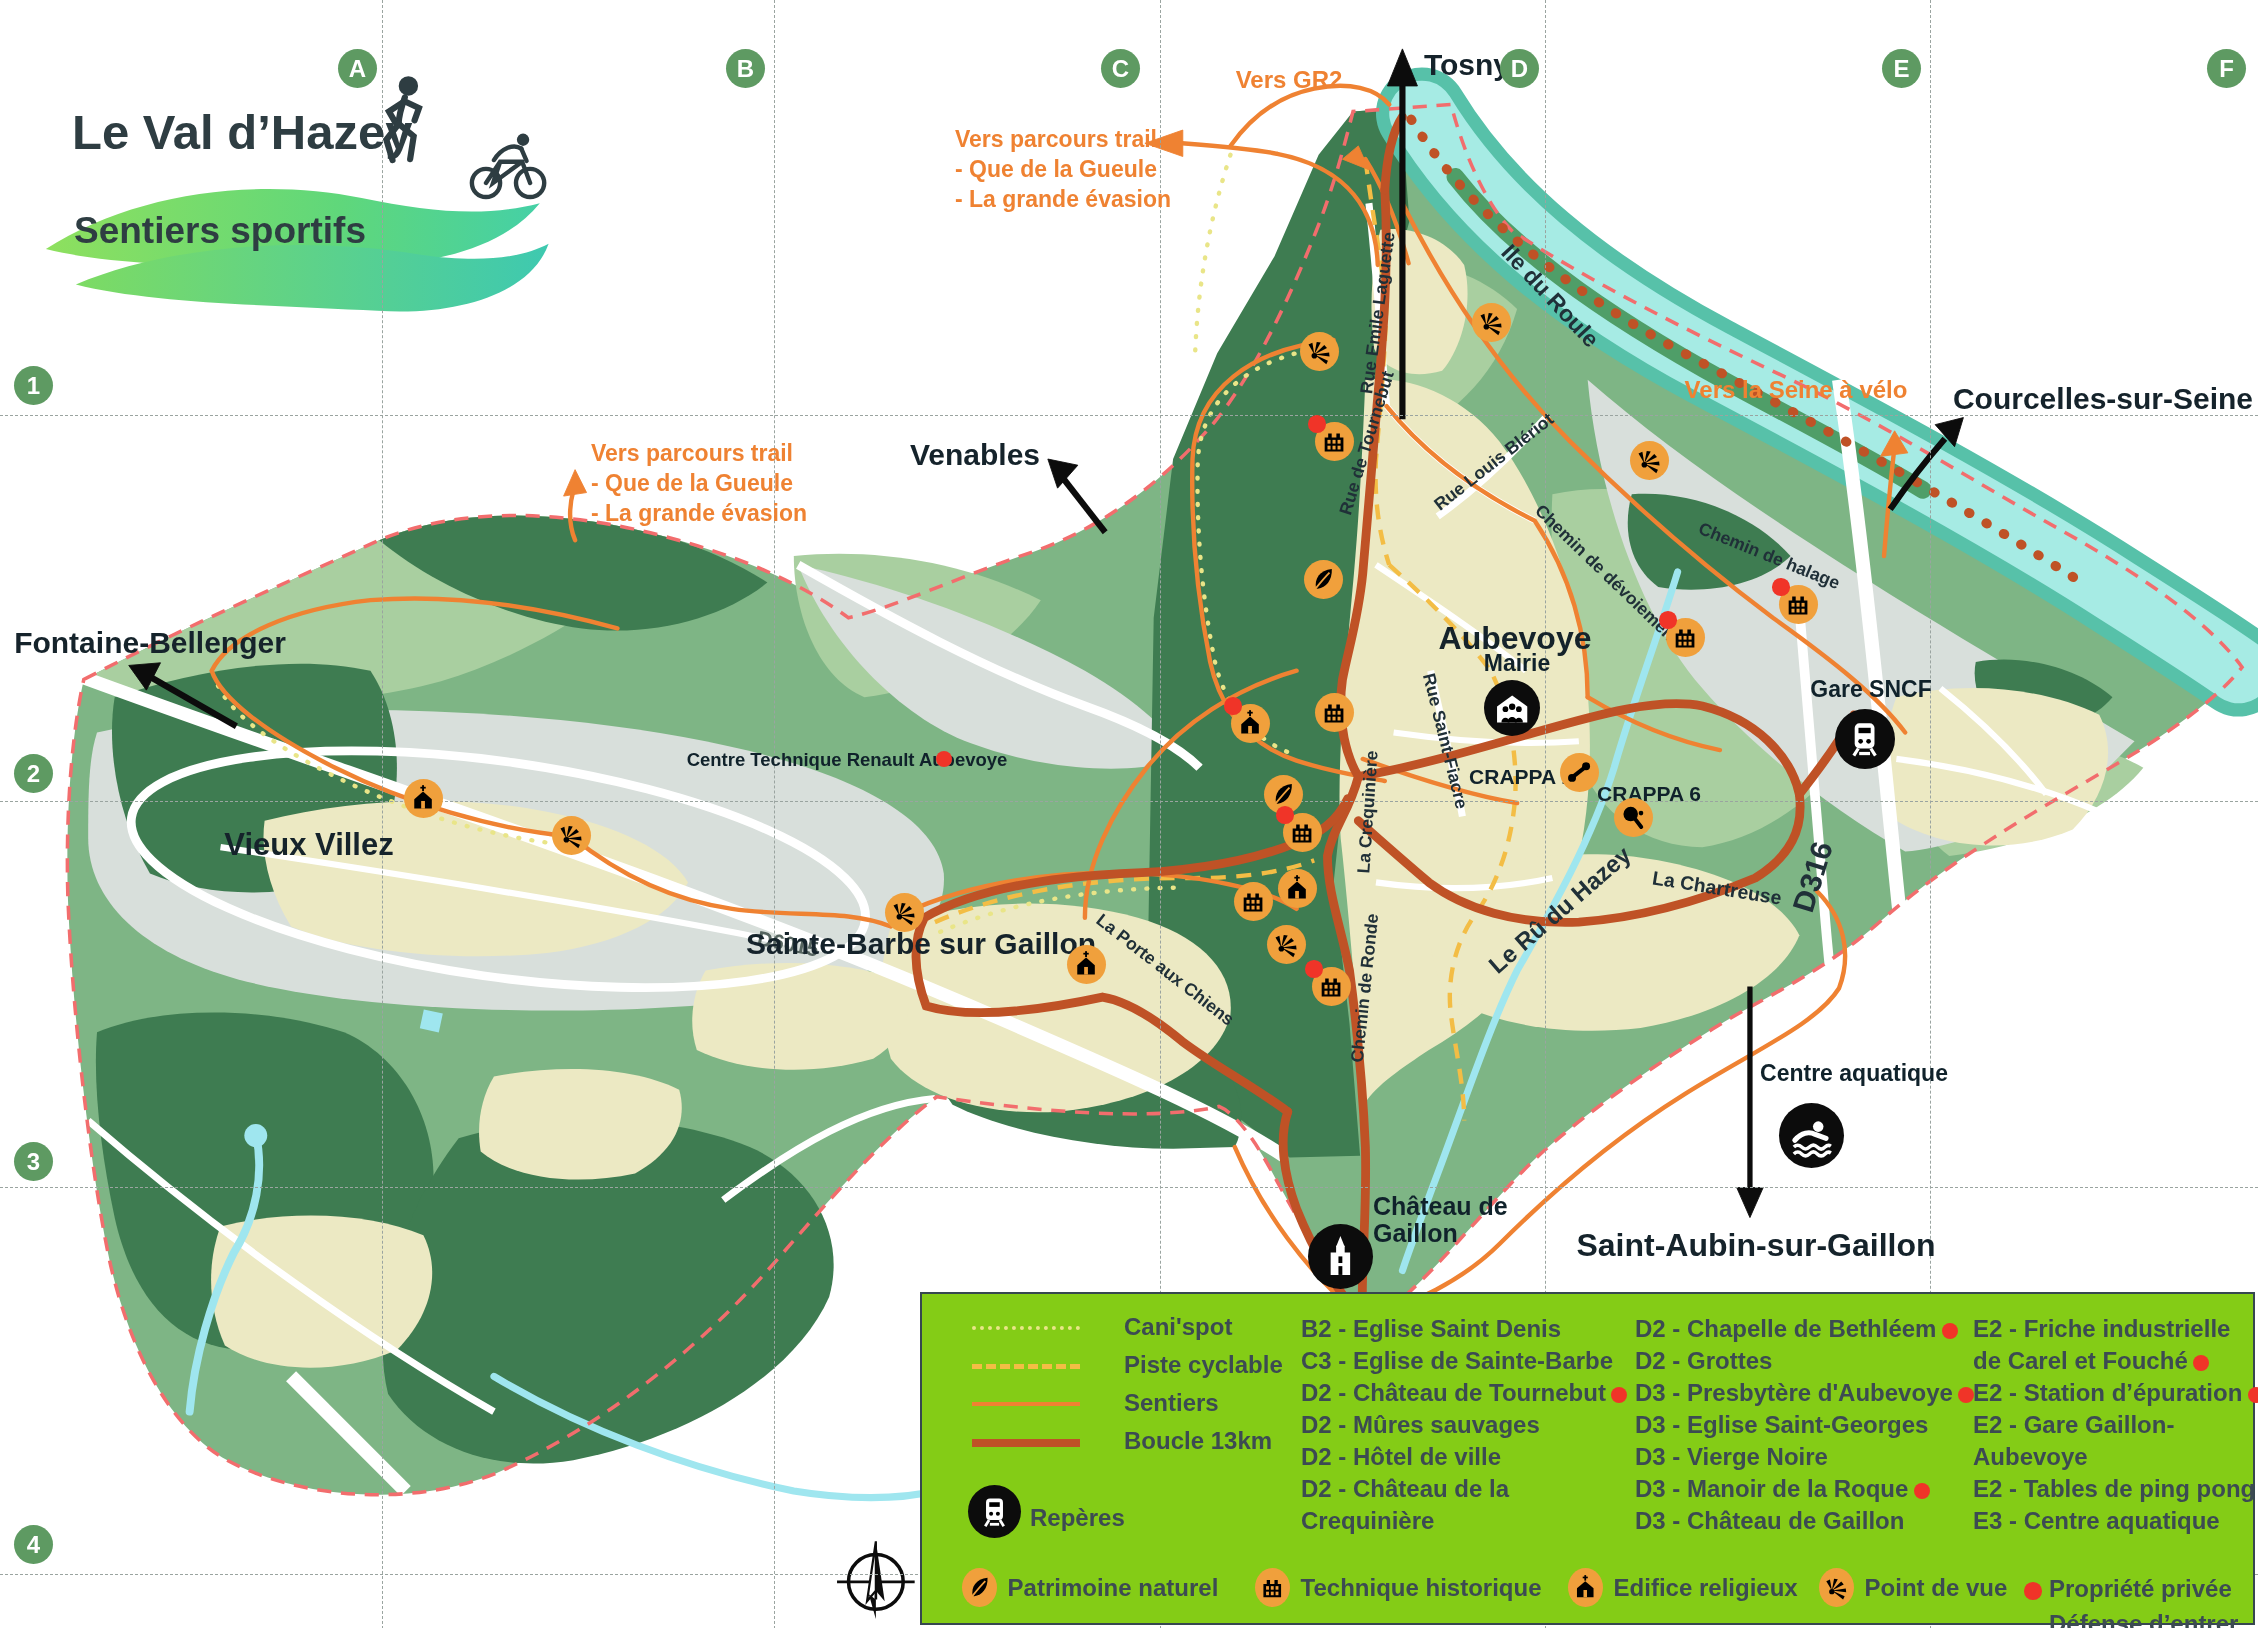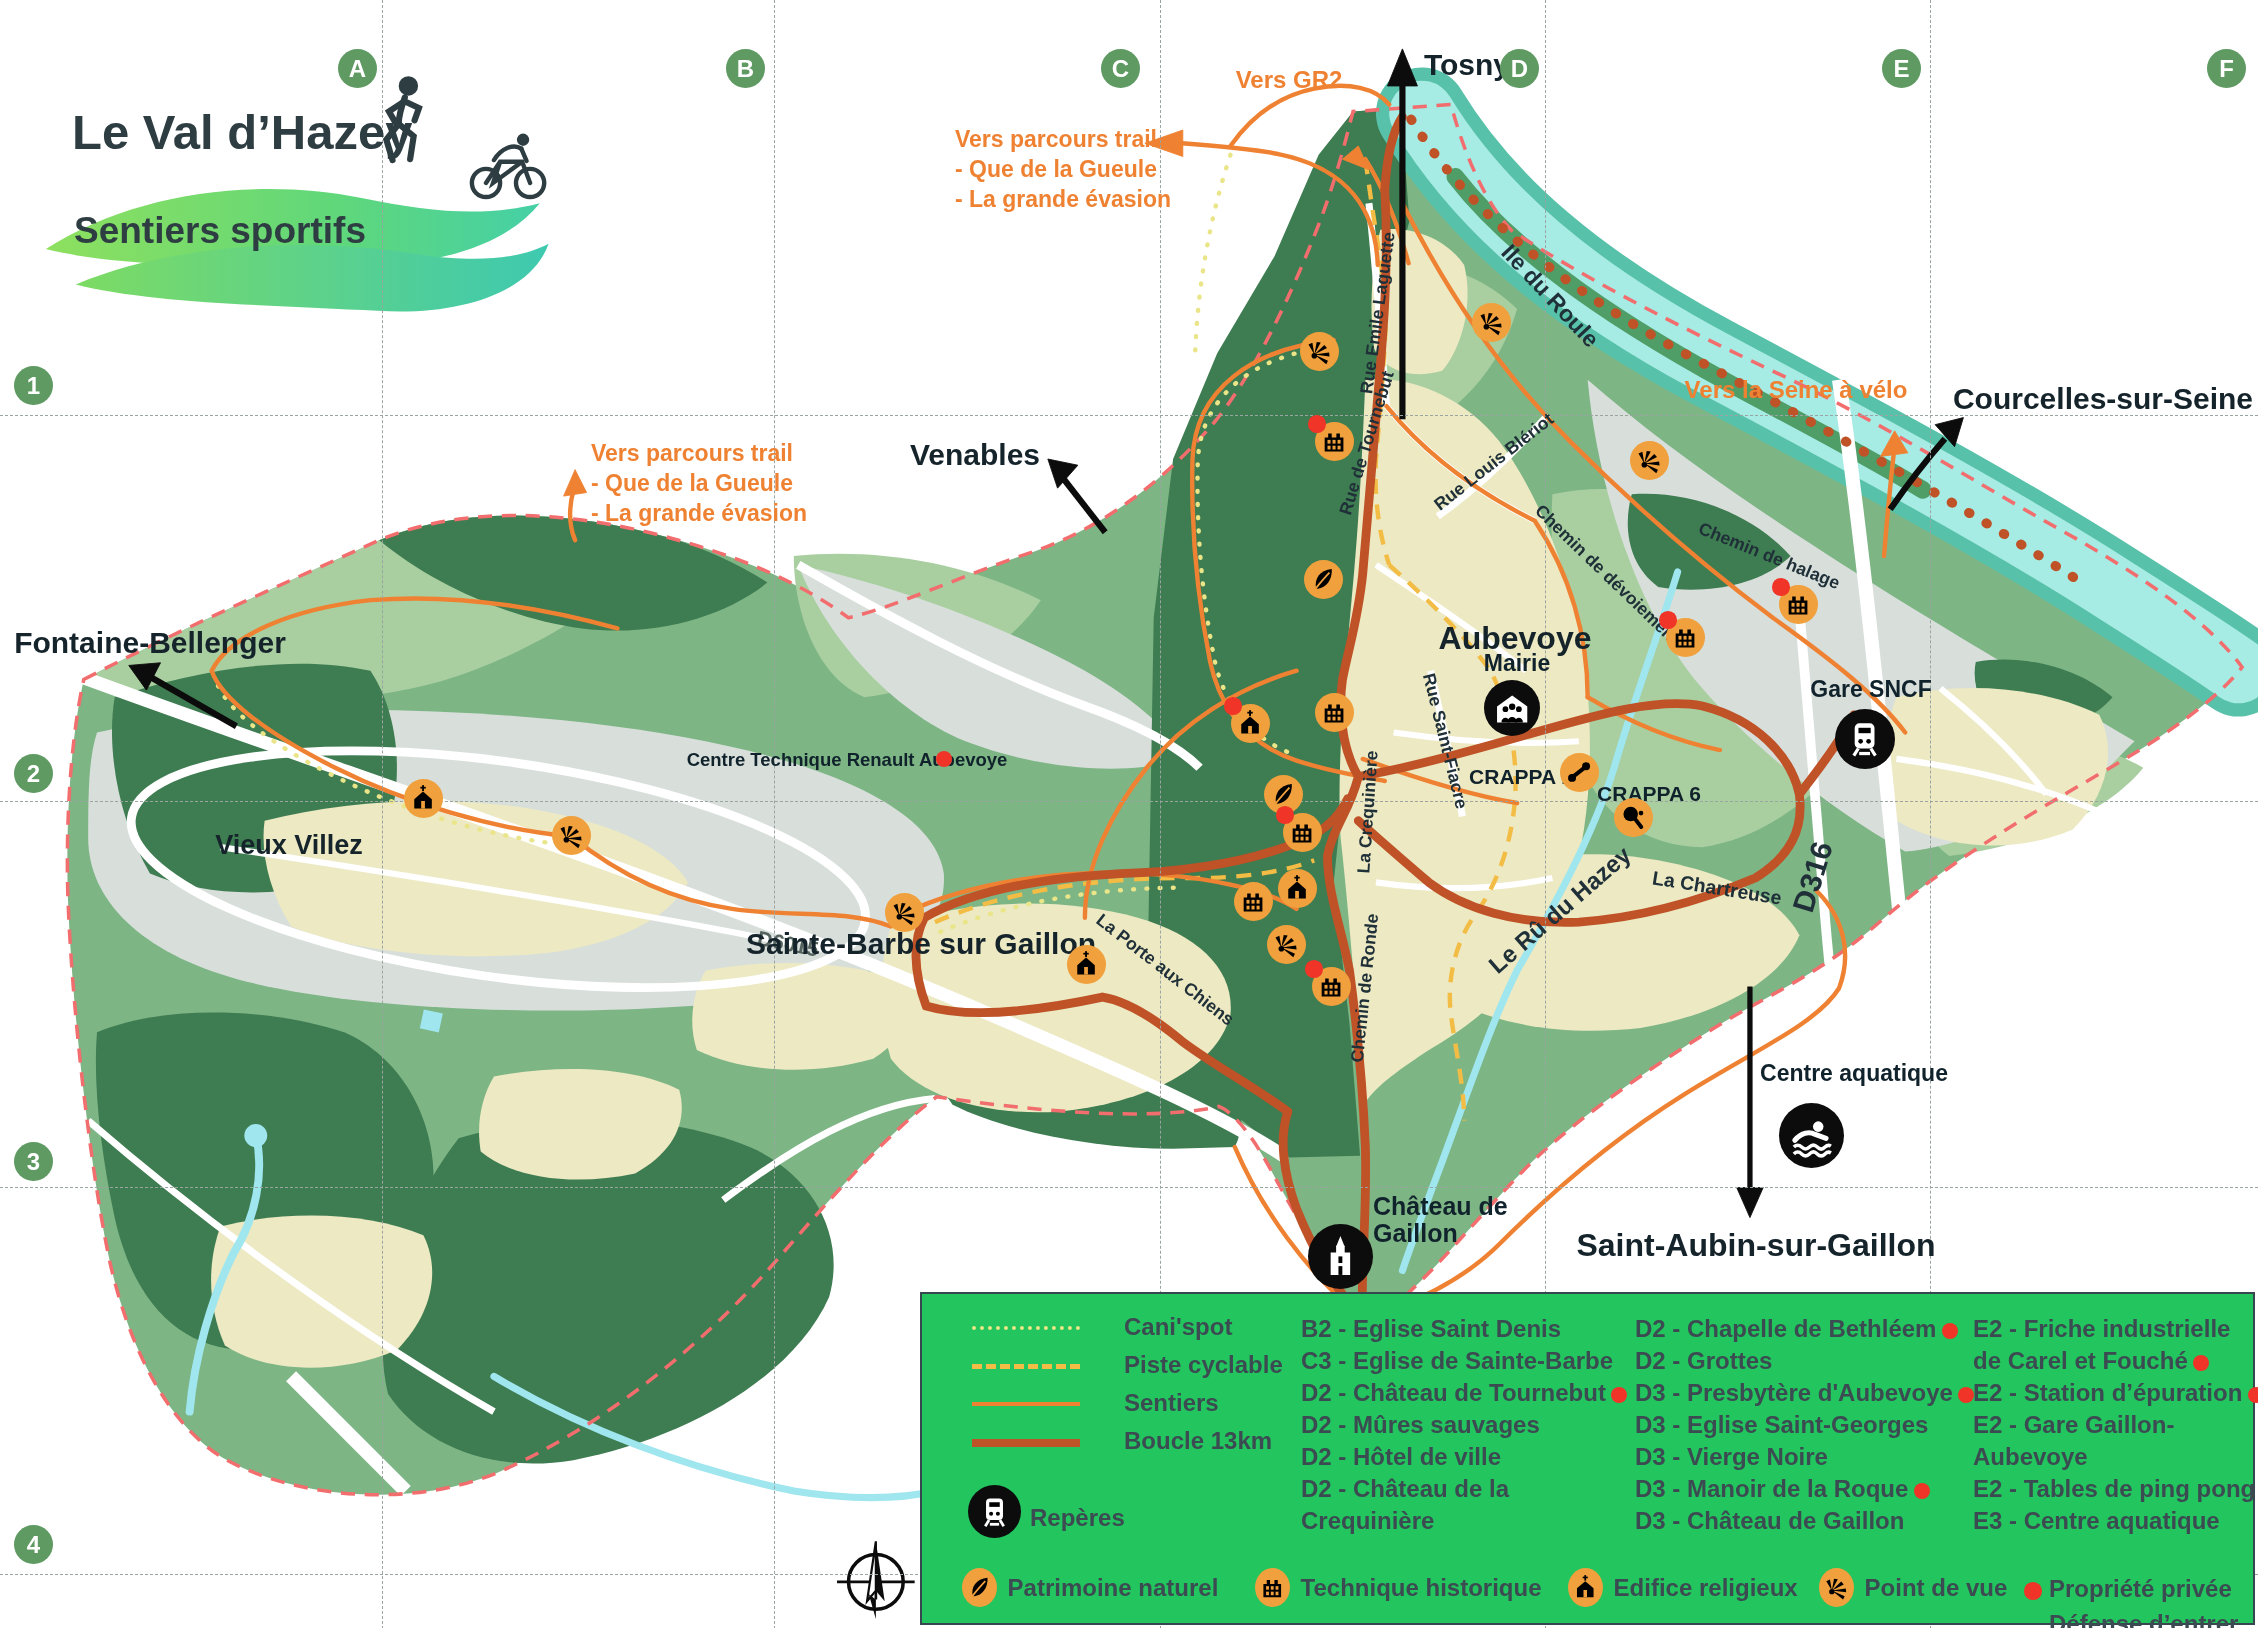--- a/index.html
+++ b/index.html
@@ -9,41 +9,41 @@
   
   .gline{position:absolute;background:transparent;z-index:3;}
   .gline.v{width:0;height:1629px;border-left:1.8px dashed #9aa4a0;top:0;}
   .gline.h{height:0;width:2258px;border-top:1.8px dashed #9aa4a0;left:0;}
   .gcircle{position:absolute;width:39px;height:39px;border-radius:50%;background:#5e9a62;color:#fff;
            display:flex;align-items:center;justify-content:center;font-size:24px;font-weight:700;z-index:8;}
 
   
   .lbl{position:absolute;transform:translate(-50%,-50%);white-space:nowrap;z-index:7;}
   .town{font-size:30px;font-weight:600;color:#15232b;}
-  .town.small{font-size:27px;}
+  .town.small{font-size:31px;margin-left:20px;}
   .town.big{font-size:32px;}
   .orange-lbl{color:#ef8232;font-size:24px;font-weight:600;}
   .orange-block{position:absolute;color:#ef8232;font-size:23px;font-weight:600;line-height:30px;z-index:7;white-space:nowrap;}
   .street{font-size:17.6px;font-weight:600;color:#203038;z-index:6;}
   .street.big{font-size:23px;}
   .street.water{font-size:24px;font-weight:700;}
   .poi-lbl{font-size:23px;font-weight:600;color:#10222b;}
   .poi-lbl.bold{font-weight:700;font-size:21px;}
   .tiny{font-size:18.5px;font-weight:600;color:#10222b;}
 
   
   .mk{position:absolute;border-radius:50%;display:flex;align-items:center;justify-content:center;z-index:9;}
   .mk-orange{background:#f0a03c;}
   .mk-black{background:#0c0c0c;}
   .mk svg{width:72%;height:72%;}
   .mk-reddot{position:absolute;width:17.6px;height:17.6px;border-radius:50%;background:#f03428;left:-7px;top:-7px;}
   .mk-lone{position:absolute;border-radius:50%;background:#f03428;z-index:9;}
 
   
-  #legend{position:absolute;left:920px;top:1292px;width:1335px;height:333px;background:#22c55e;
+  #legend{position:absolute;left:920px;top:1292px;width:1335px;height:333px;background:#84cc16;
           border:2.6px solid #36474f;z-index:12;box-sizing:border-box;}
   .leg-abs{position:absolute;z-index:13;}
   .leg-line-label{font-size:24px;font-weight:600;color:#3c4b52;white-space:nowrap;}
   .leg-sample{position:absolute;width:108px;height:0;z-index:13;}
   .leg-col{position:absolute;z-index:13;font-size:24px;font-weight:600;color:#3c4b52;line-height:32px;white-space:nowrap;}
   .dot-inline{display:inline-block;width:16px;height:16px;border-radius:50%;background:#f03428;margin-left:5.3px;vertical-align:middle;}
   .leg-cat{position:absolute;display:flex;align-items:center;gap:10.6px;z-index:13;}
   .leg-cat .ic{width:35px;height:39px;border-radius:50%;background:#f0a03c;display:flex;align-items:center;justify-content:center;}
   .leg-cat .ic svg{width:26.5px;height:26.5px;}
   .leg-note{position:absolute;font-size:24px;font-weight:700;color:#3c4b52;line-height:35px;z-index:13;white-space:nowrap;margin-top:16px;}

